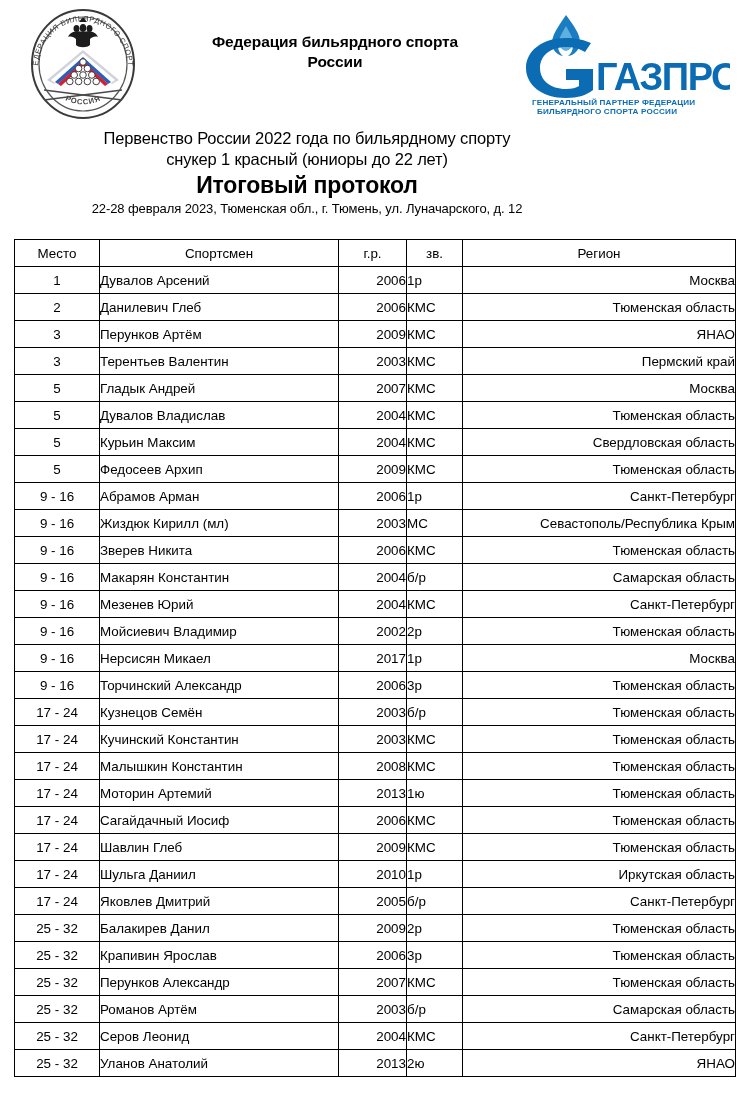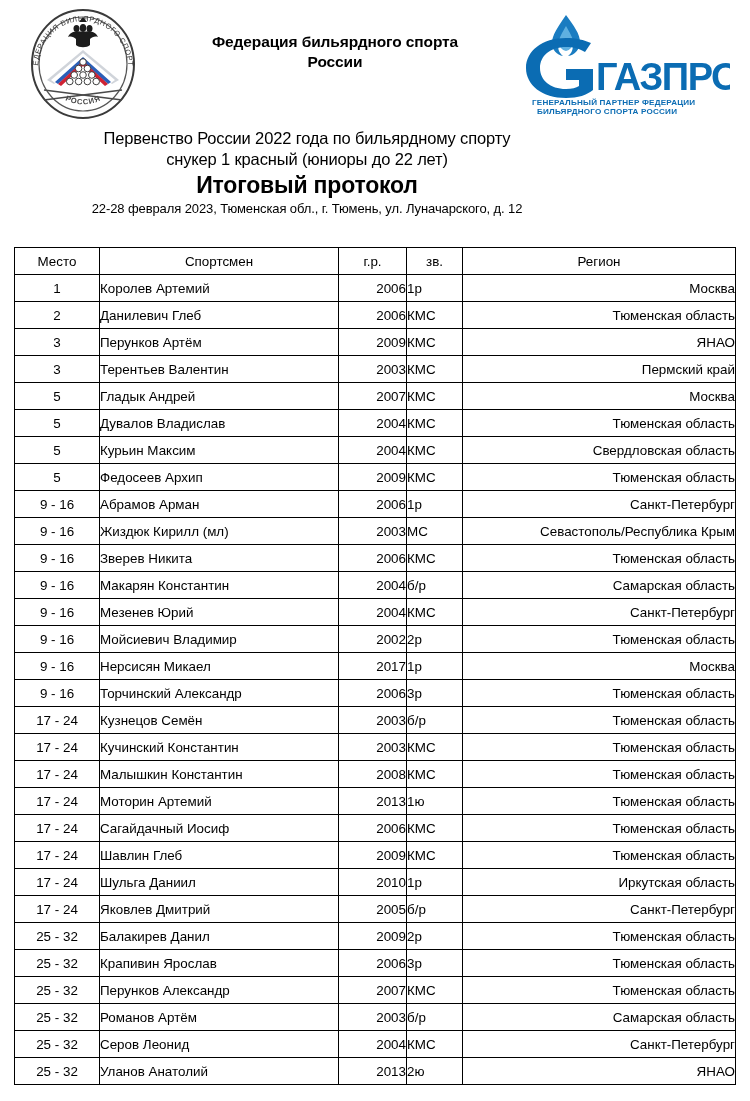--- a/index.html
+++ b/index.html
@@ -73,21 +73,21 @@
     font-size: 13px;
     line-height: 17px;
     letter-spacing: -0.1px;
     margin-top: 1px;
   }
 
   
   .table-wrap {
     position: absolute;
     left: 14px;
-    top: 247px;
+    top: 239px;
     width: 721px;
   }
   table.results {
     border-collapse: collapse;
     width: 721px;
     table-layout: fixed;
   }
   table.results th,
   table.results td {
     border: 1px solid #000000;
@@ -206,21 +206,21 @@
         <th>Место</th>
         <th>Спортсмен</th>
         <th>г.р.</th>
         <th>зв.</th>
         <th>Регион</th>
       </tr>
     </thead>
     <tbody id="results-body">
         <tr>
           <td class="place">1</td>
-          <td class="name">Королев Артемий</td>
+          <td class="name">Дувалов Арсений</td>
           <td class="year">2006</td>
           <td class="rank">1р</td>
           <td class="region">Москва</td>
         </tr>
         <tr>
           <td class="place">2</td>
           <td class="name">Данилевич Глеб</td>
           <td class="year">2006</td>
           <td class="rank">КМС</td>
           <td class="region">Тюменская область</td>

